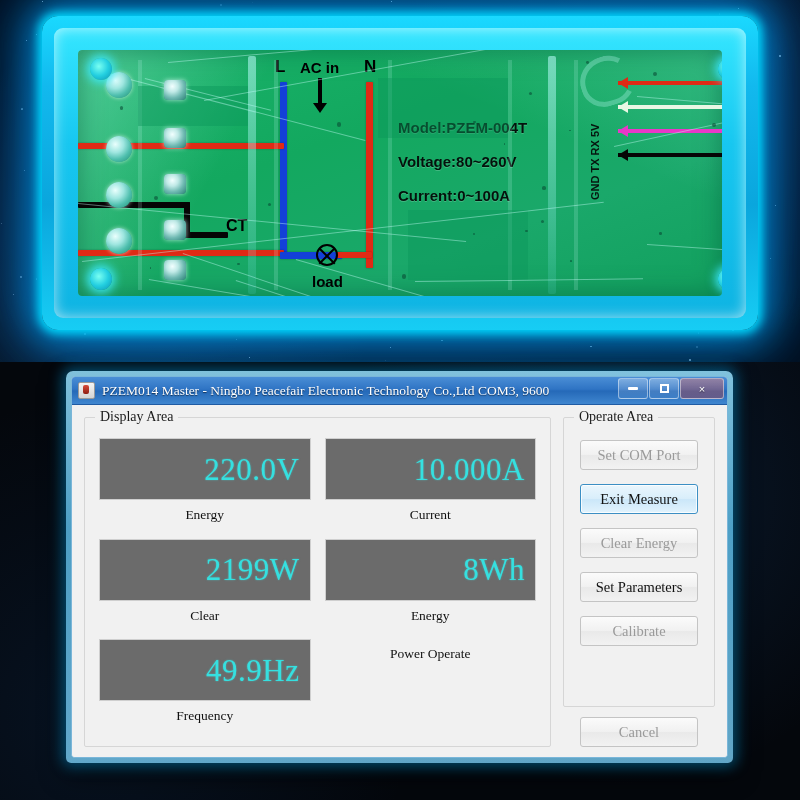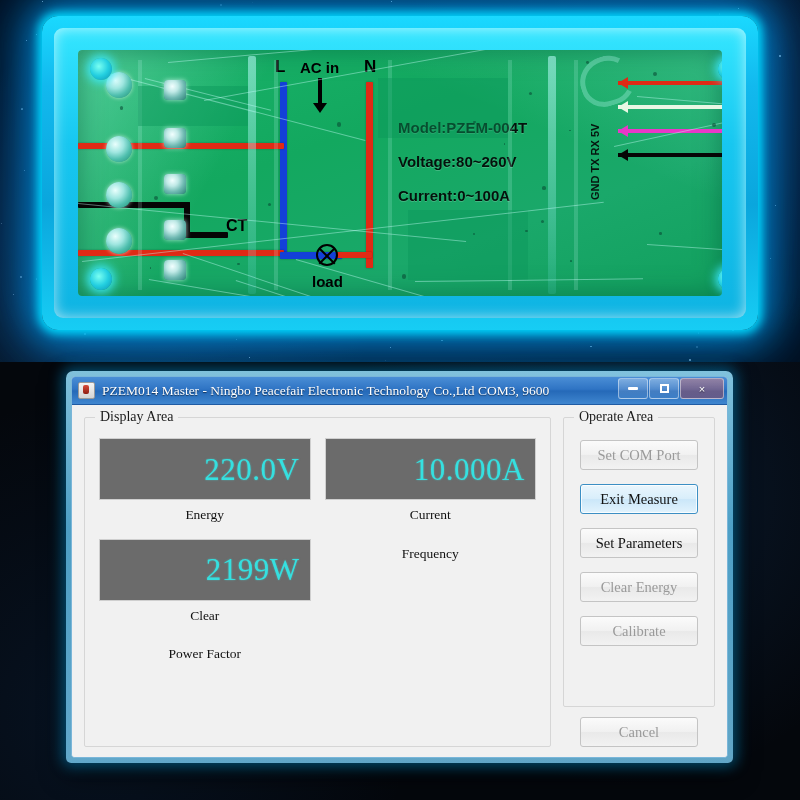--- a/index.html
+++ b/index.html
@@ -495,36 +495,45 @@
                 </div>
                 <div class="meter-label">Current</div>
               </div>
               <div class="meter">
                 <div class="readout">
                   <span class="readout-value">2199W</span>
                 </div>
                 <div class="meter-label">Clear</div>
               </div>
               <div class="meter">
+                <div class="readout">
+                  <span class="readout-value">8Wh</span>
+                </div>
+                <div class="meter-label">Energy</div>
+              </div>
+              <div class="meter">
+                <div class="readout">
+                  <span class="readout-value">49.9Hz</span>
+                </div>
                 <div class="meter-label">Frequency</div>
               </div>
               <div class="meter">
-                <div class="meter-label">Power Factor</div>
+                <div class="meter-label">Power Operate</div>
               </div>
             </div>
         </div>
 
         <div class="operate-col">
           <div class="group operate-group">
             <div class="group-title">Operate Area</div>
             <div class="op-btns" id="op-btns">
                 <div class="btn">Set COM Port</div>
                 <div class="btn focused">Exit Measure</div>
+                <div class="btn">Clear Energy</div>
                 <div class="btn enabled">Set Parameters</div>
-                <div class="btn">Clear Energy</div>
                 <div class="btn">Calibrate</div>
               </div>
           </div>
           <div class="cancel-wrap">
             <div class="btn cancel">Cancel</div>
           </div>
         </div>
 
       </div>
     </div>

